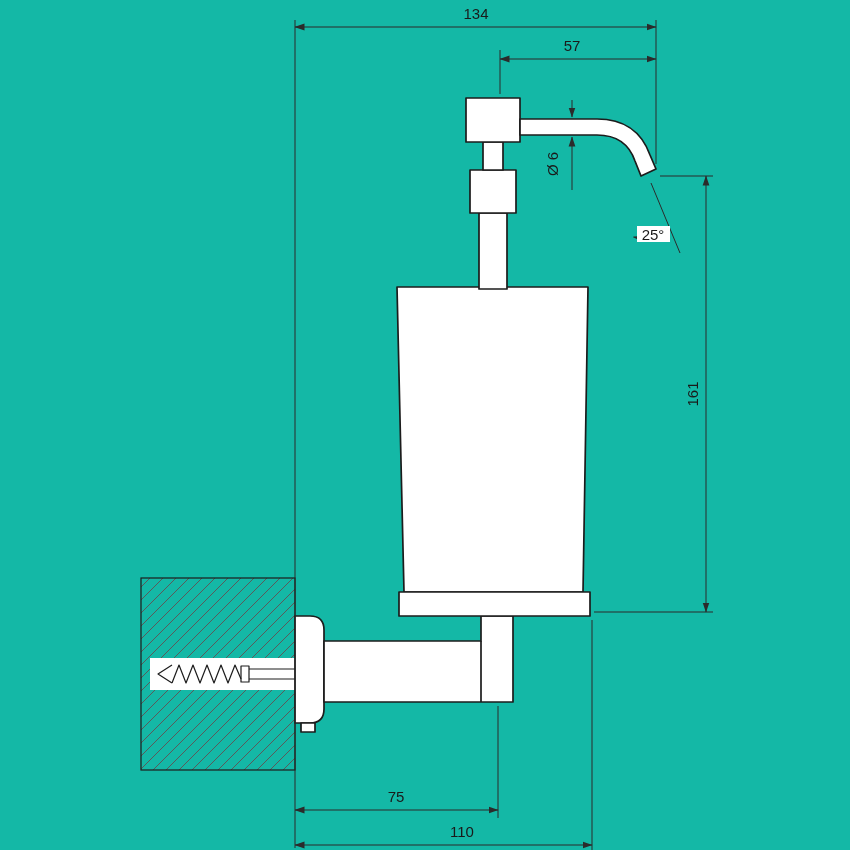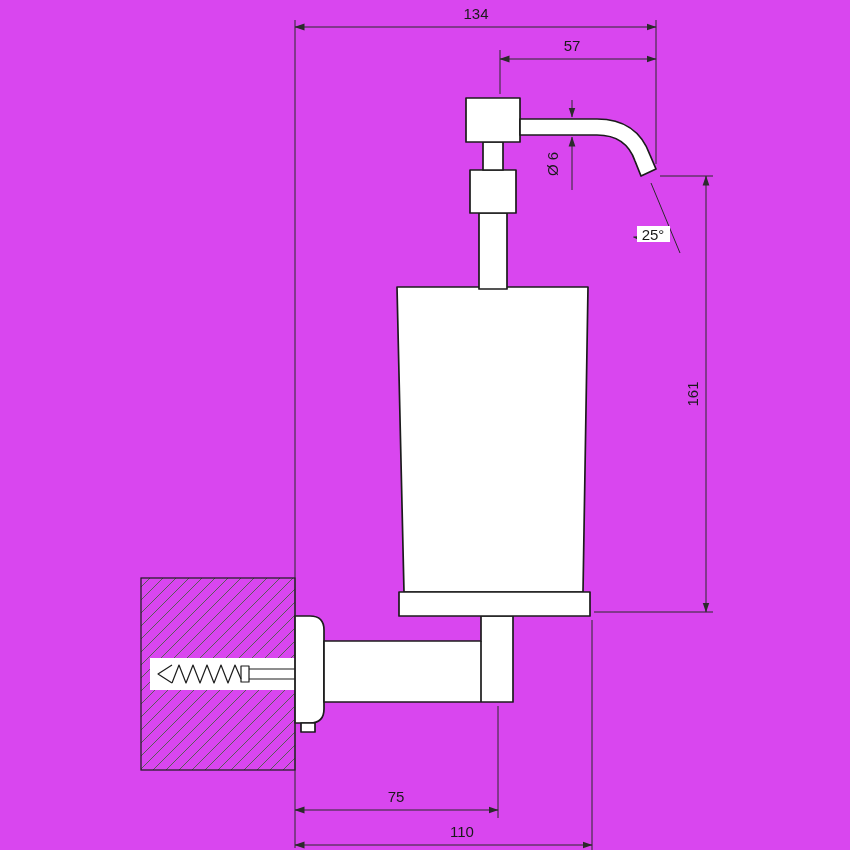--- a/index.html
+++ b/index.html
@@ -1,17 +1,17 @@
 <!DOCTYPE html>
 <html><head>
 <meta charset="utf-8">
 <style>
   html,body{margin:0;padding:0;background:#ffffff;}
   .canvas{
-    position:relative;width:850px;height:850px;background:#d946ef;
+    position:relative;width:850px;height:850px;background:#14b8a6;
     font-family:"Liberation Sans",sans-serif;overflow:hidden;
   }
   svg{display:block;}
   .obj  {fill:none;stroke:#1c1c1c;stroke-width:1.7;stroke-linejoin:round;}
   .objf {fill:#ffffff;stroke:#1c1c1c;stroke-width:1.7;stroke-linejoin:round;}
   .thin {fill:none;stroke:#1c1c1c;stroke-width:1.2;stroke-linejoin:round;}
   .dim  {fill:none;stroke:#2b2b2b;stroke-width:1;}
   .mask {fill:#ffffff;stroke:none;}
   .dimtxt{font-size:15px;fill:#1a1a1a;}
   .arrow{fill:#2b2b2b;}

